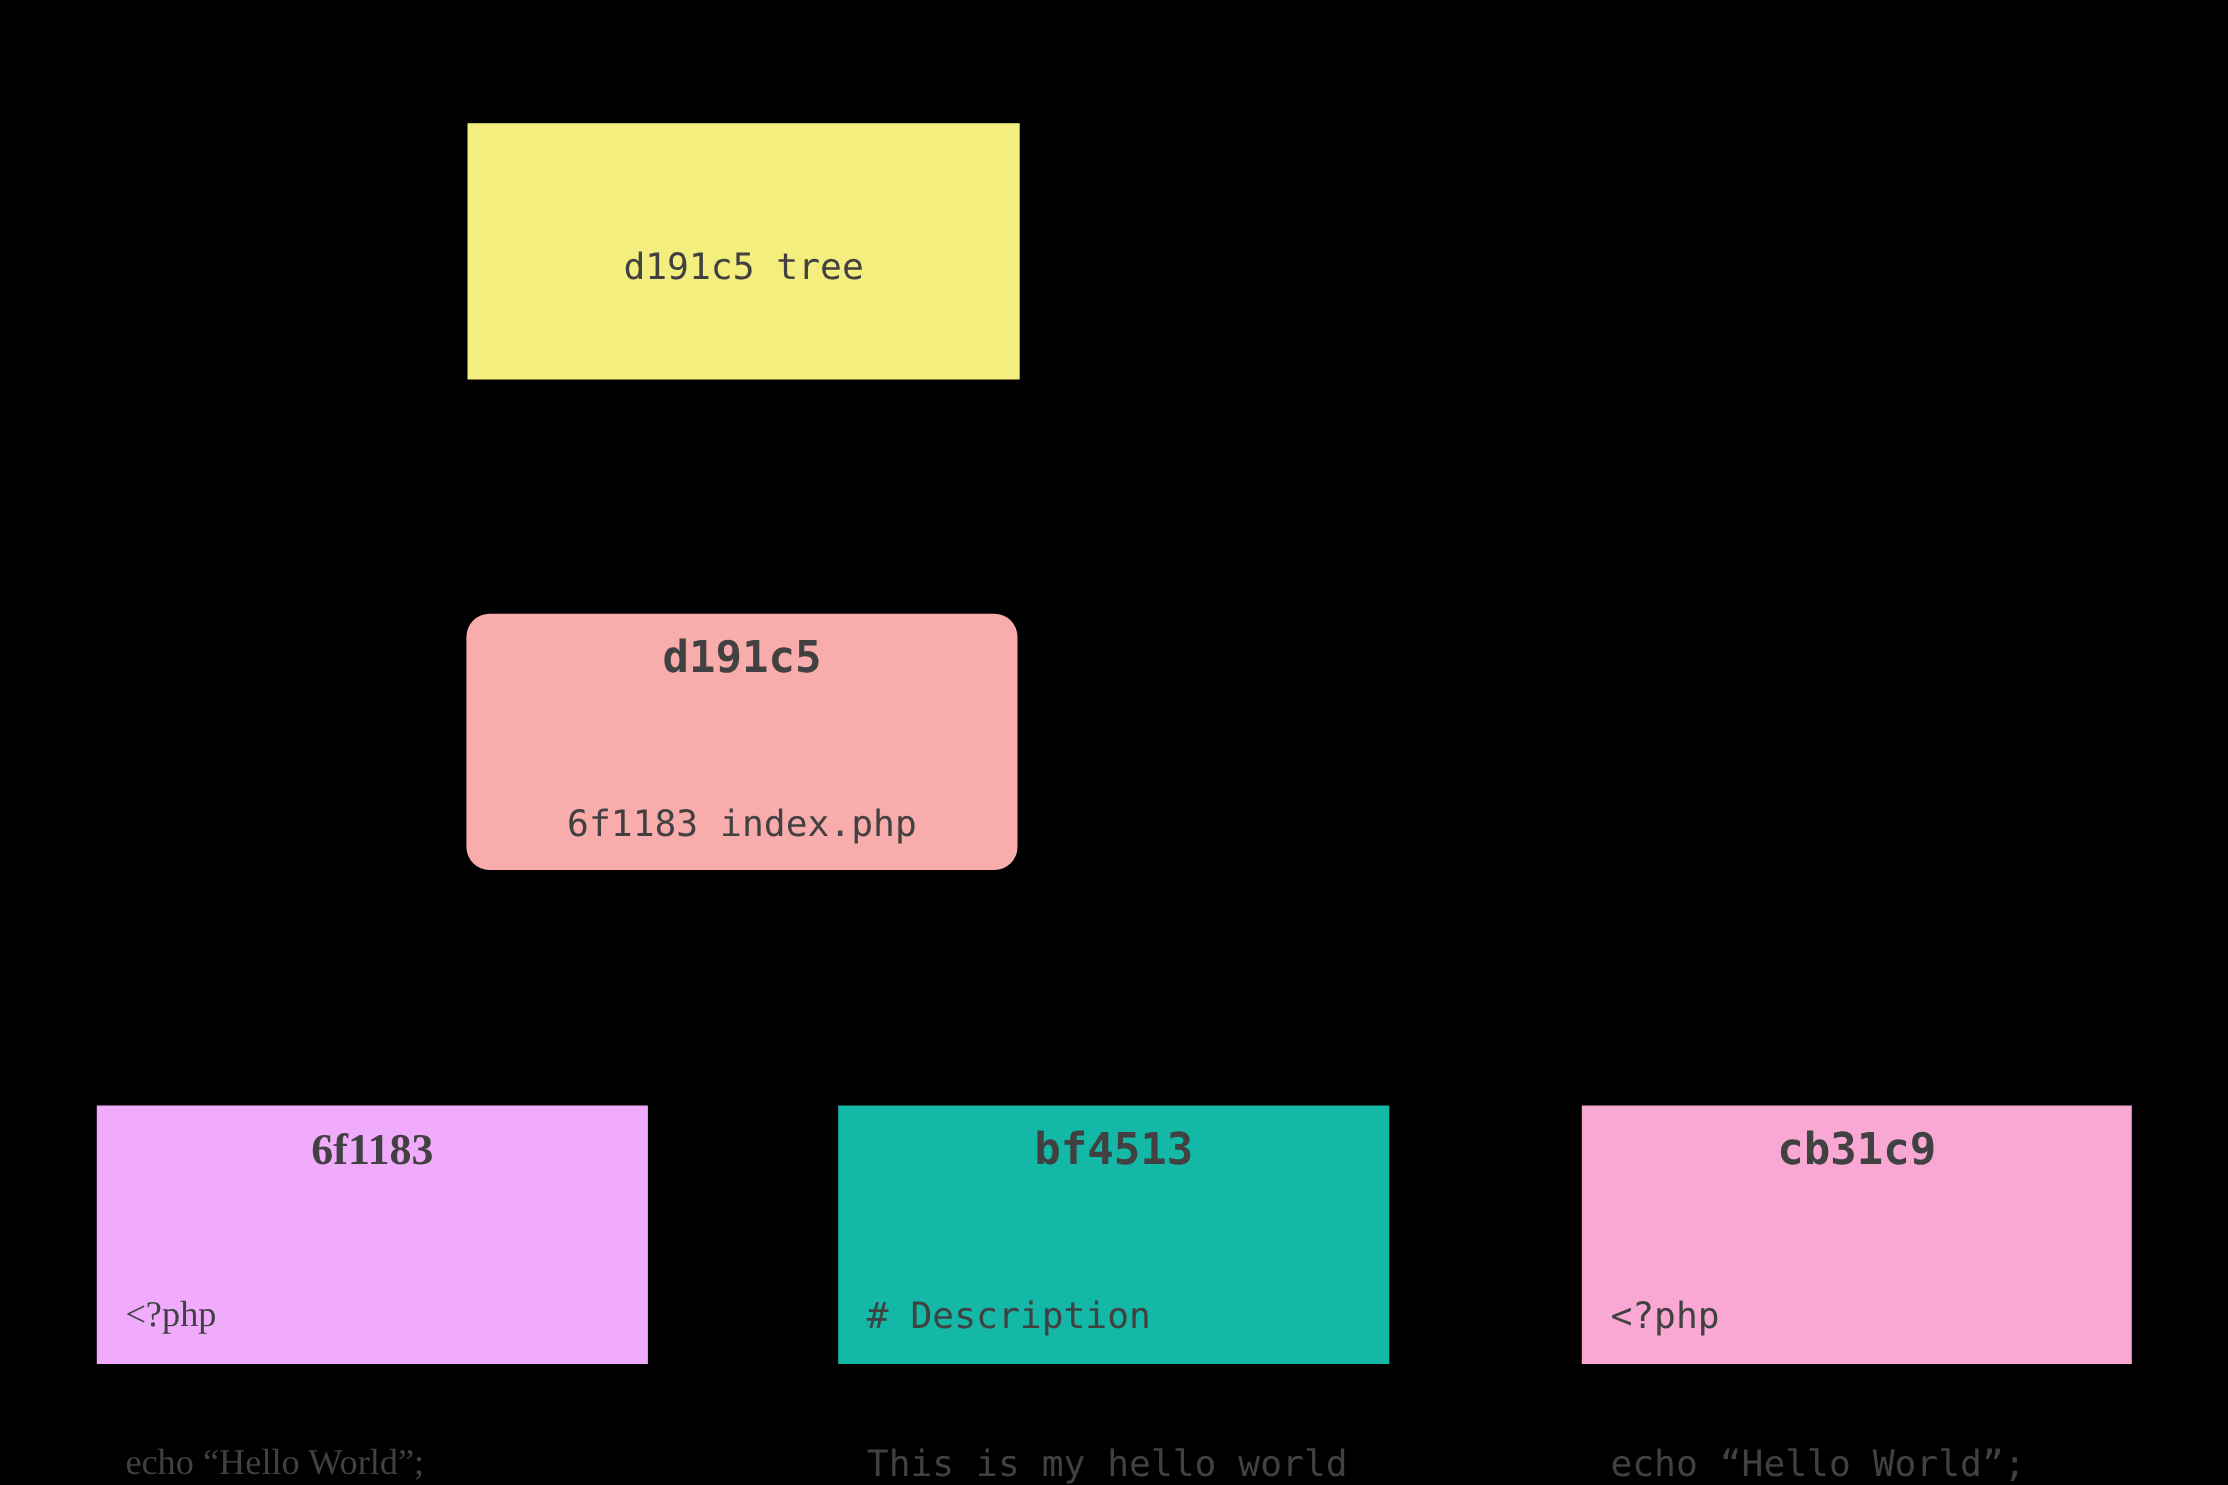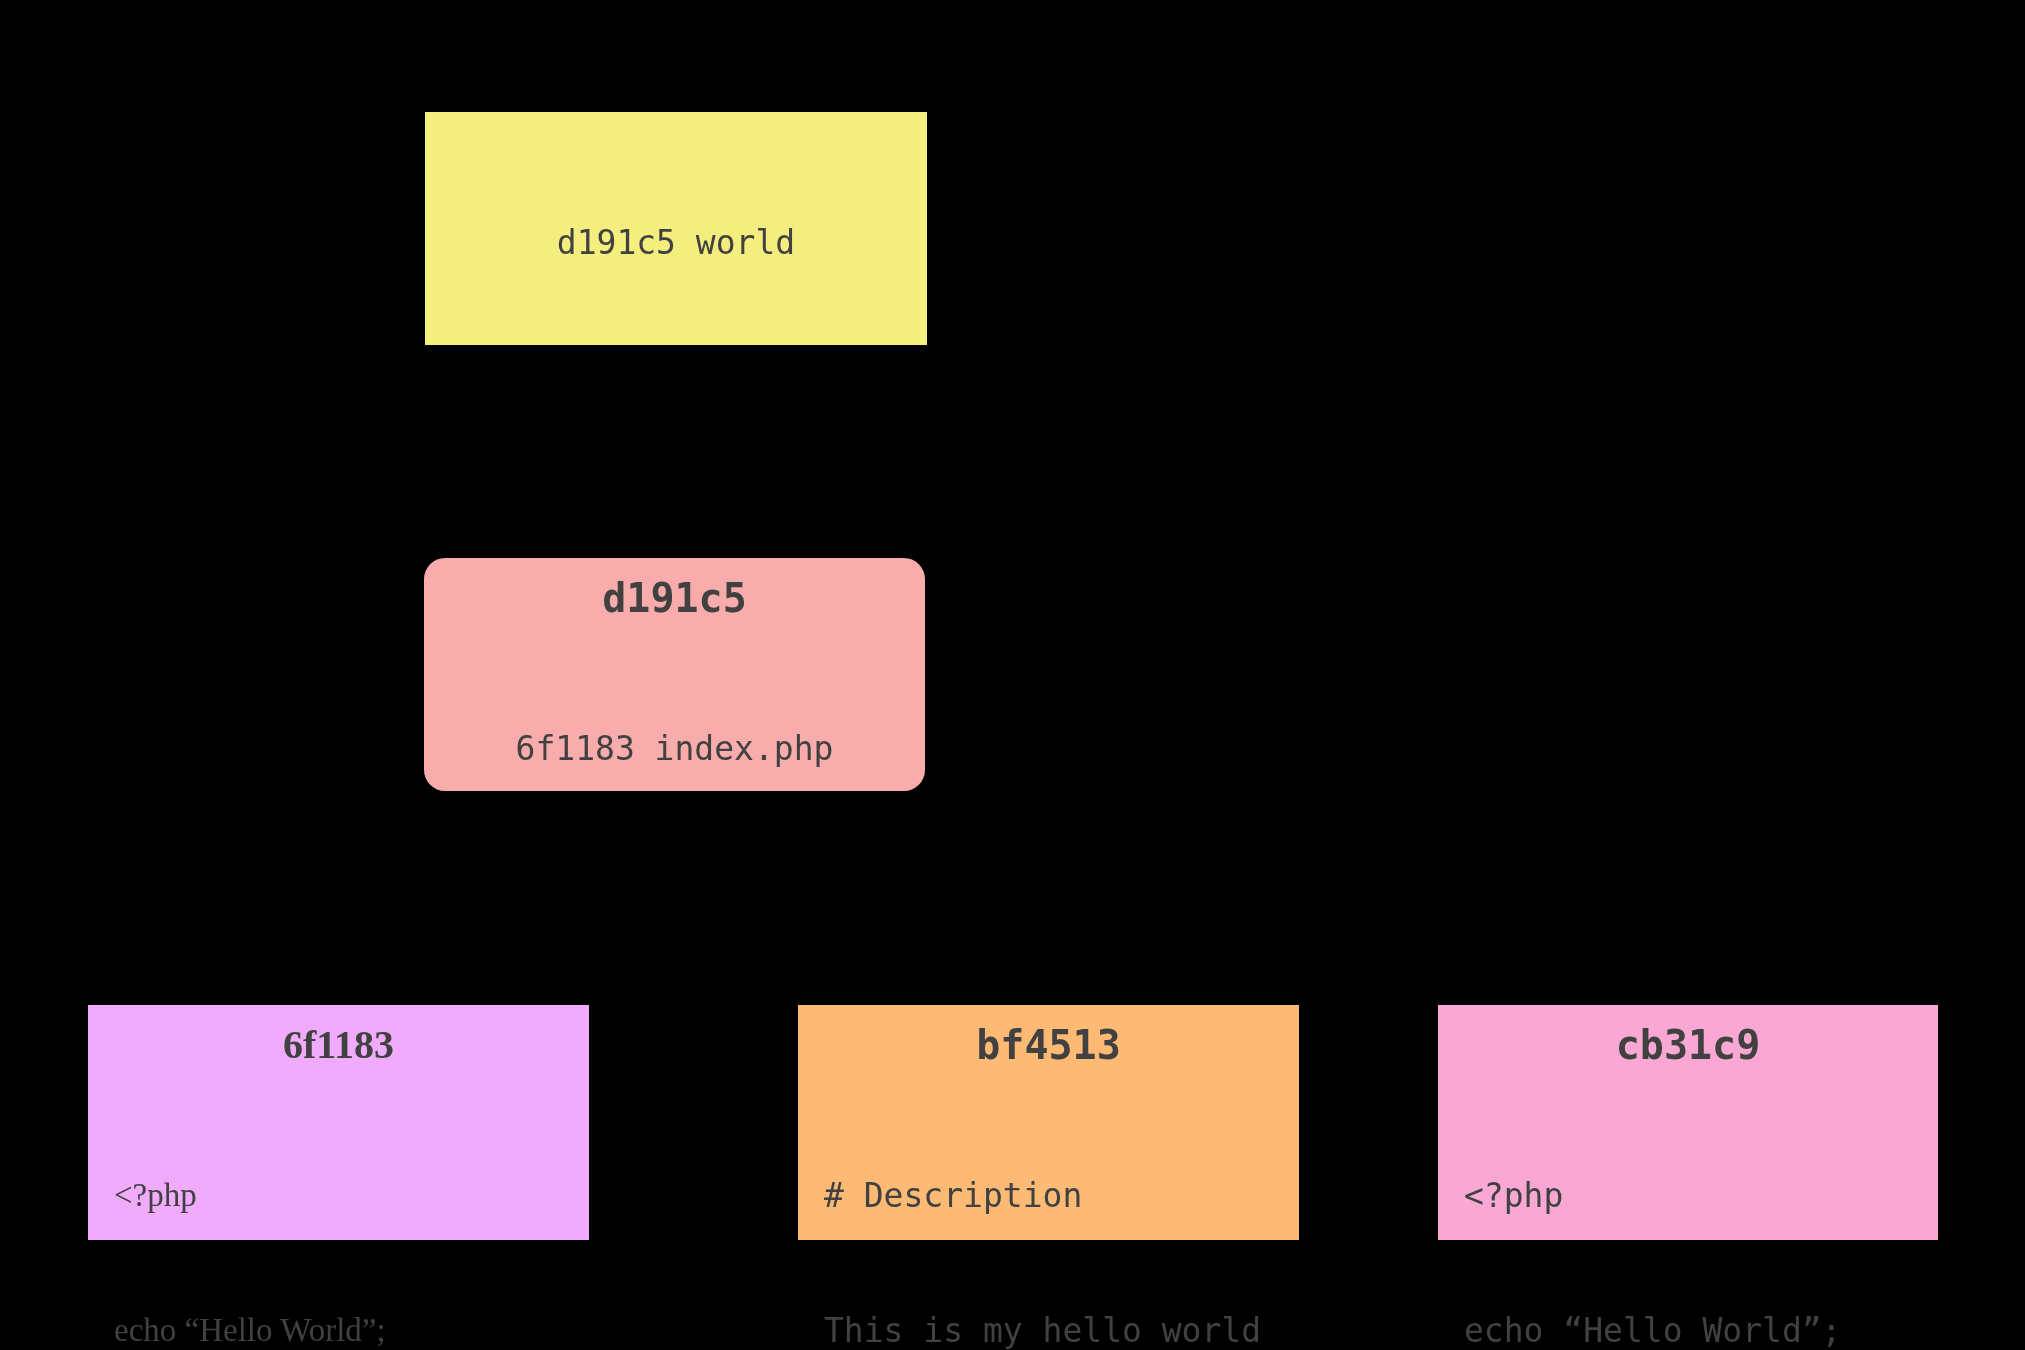--- a/index.html
+++ b/index.html
@@ -46,40 +46,40 @@
   .node-blob2  { left: 762px;  top: 1005px; width: 501px; height: 235px; }
   .node-blob3  { left: 1438px; top: 1005px; width: 500px; height: 235px; }
 </style>
 </head>
 <body style="background: rgb(0, 0, 0);">
 
 <div class="canvas" style="color: rgb(65, 65, 65);">
 
   <div class="node node-commit" style="background: rgb(244, 238, 126);">
     <div class="body center">
-      <div>d191c5 world</div>
+      <div>d191c5 tree</div>
     </div>
   </div>
 
   <div class="node node-tree" style="background: rgb(248, 172, 171);">
     <div class="title">d191c5</div>
     <div class="body center">
       <div>6f1183 index.php</div>
     </div>
   </div>
 
   <div class="node node-blob1" style="background: #f0abfc; font-family: Liberation Serif, serif;">
     <div class="title">6f1183</div>
     <div class="body left">
       <div>&lt;?php</div>
       <div>echo “Hello World”;</div>
     </div>
   </div>
 
-  <div class="node node-blob2" style="background: #fdba74; margin-left: 36px;">
+  <div class="node node-blob2" style="background: #14b8a6;">
     <div class="title">bf4513</div>
     <div class="body left">
       <div># Description</div>
       <div>This is my hello world</div>
       
     </div>
   </div>
 
   <div class="node node-blob3" style="background: #f9a8d4;">
     <div class="title">cb31c9</div>

